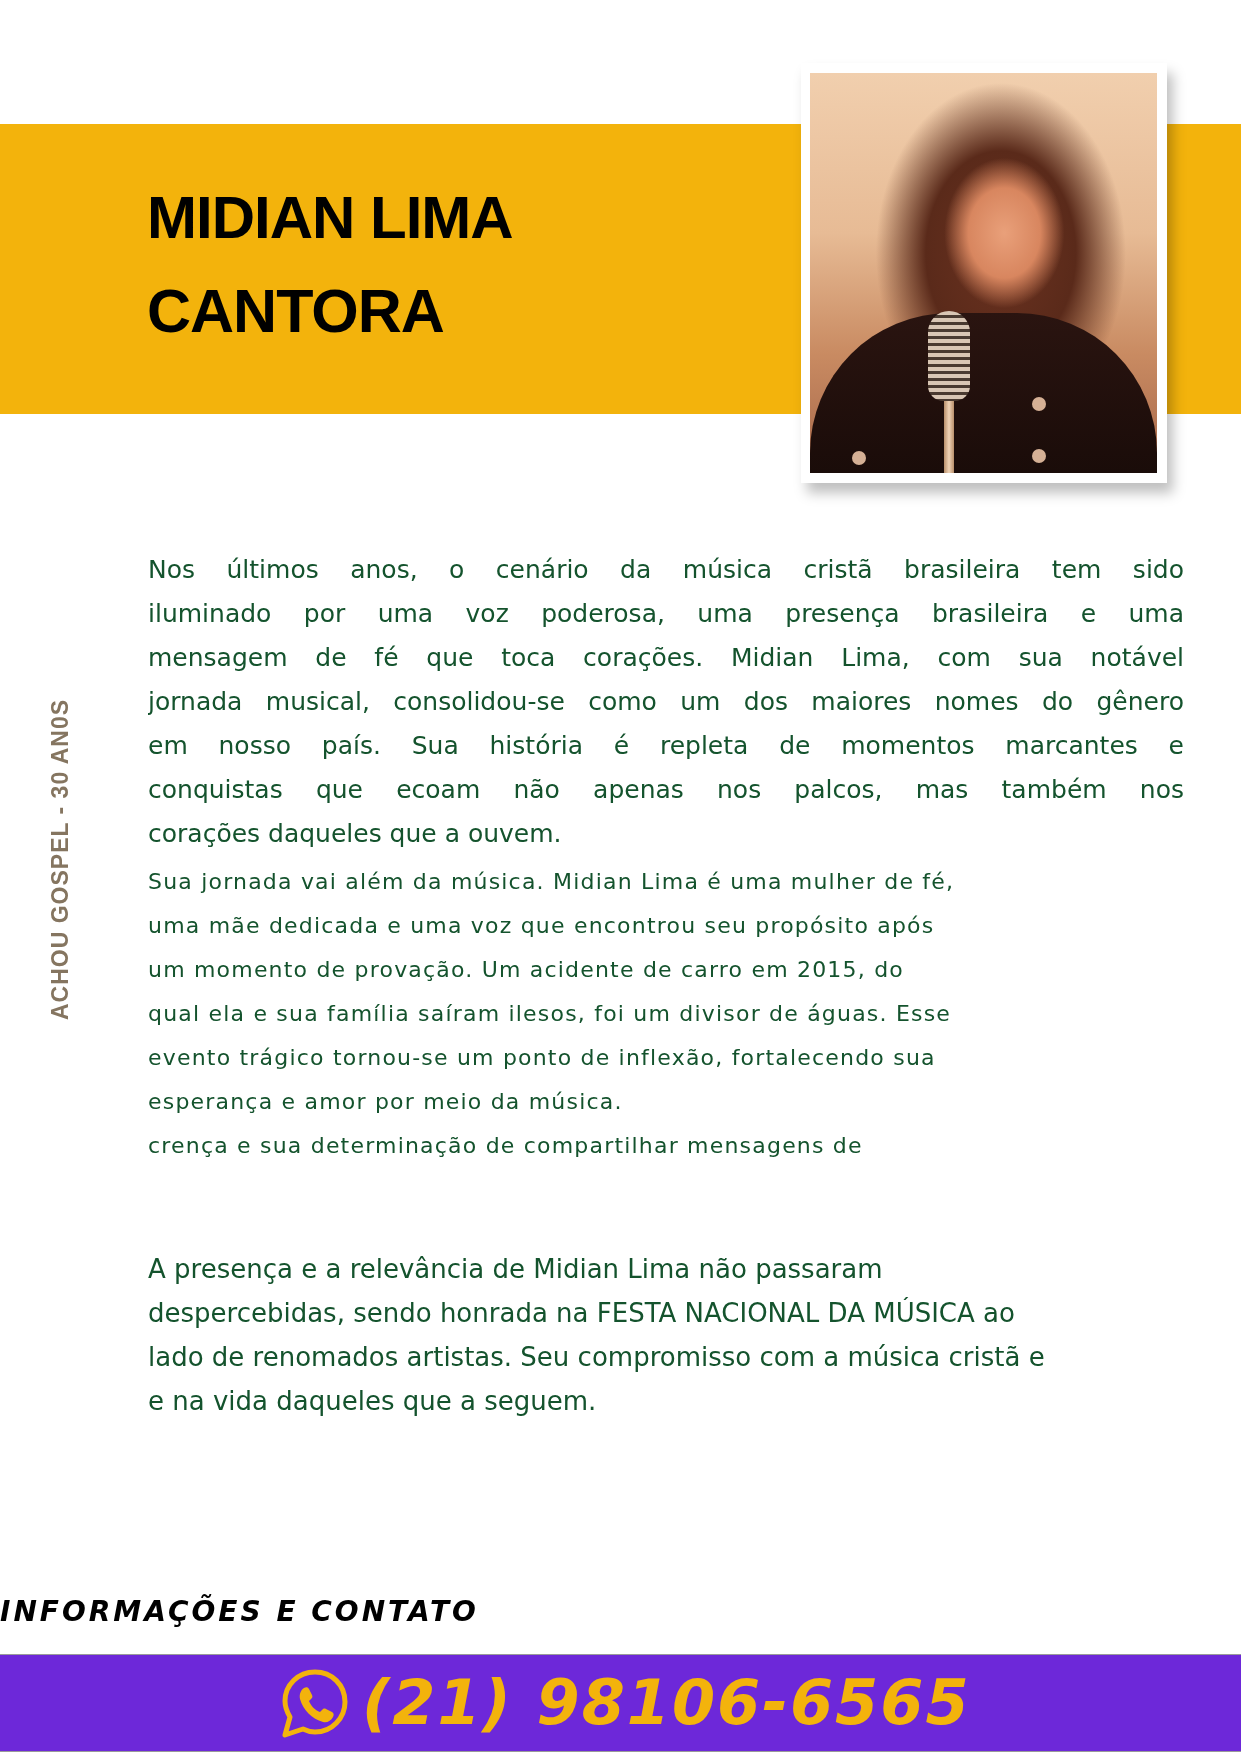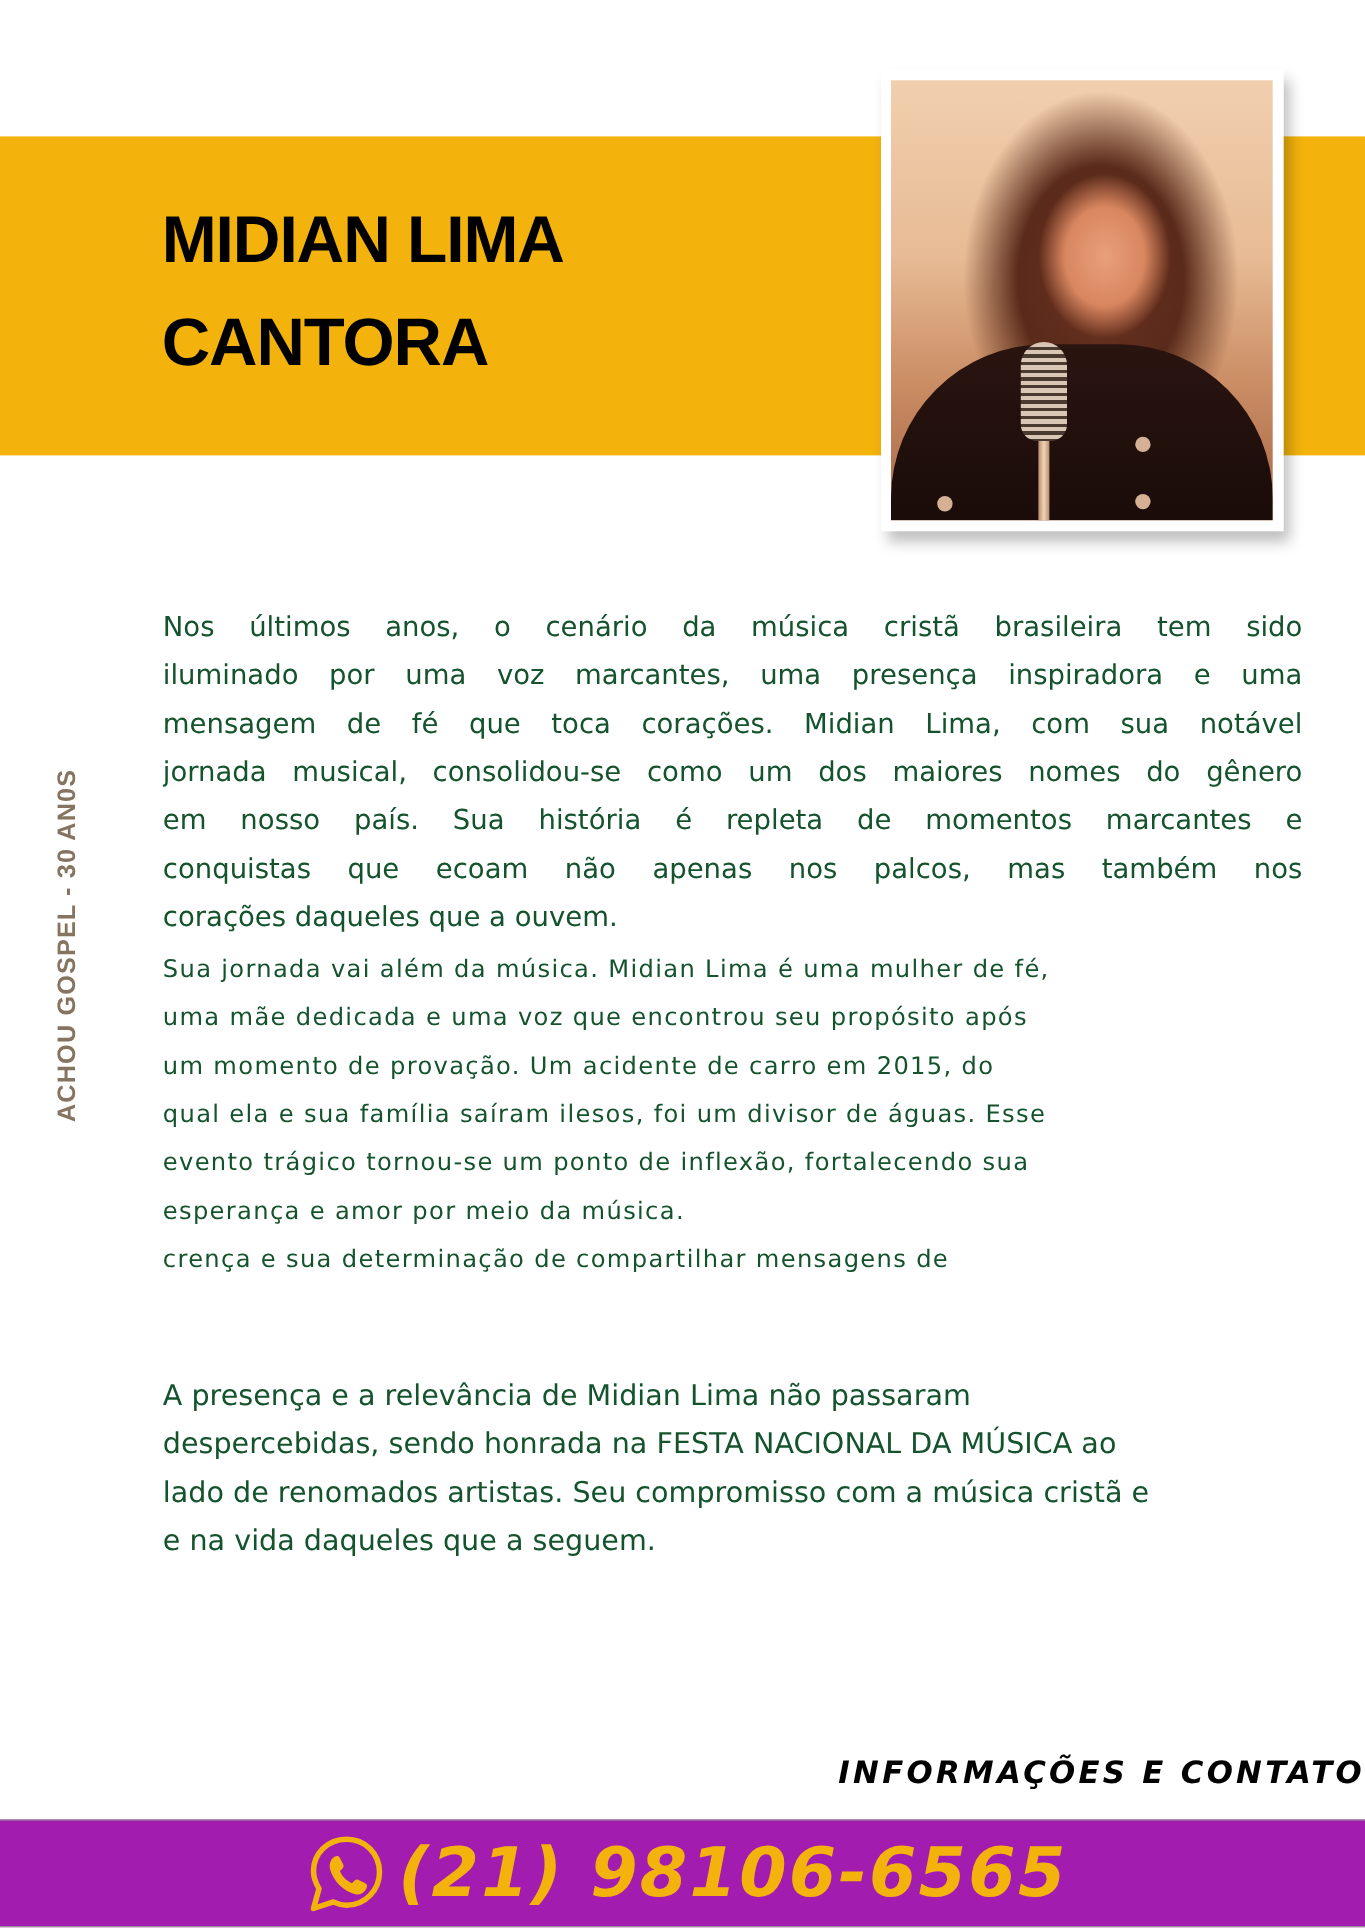--- a/index.html
+++ b/index.html
@@ -146,37 +146,37 @@
     }
     .p1 .line.last { text-align-last: left; }
     .p2 { top: 860px; letter-spacing: 1.2px; font-size: 22px; }
     .p3 { top: 1247px; font-size: 26px; }
 
     .contact-heading {
       position: absolute;
       left: 0;
       width: 1241px;
       top: 1592px;
-      text-align: right;
+      text-align: left;
       font-family: "DejaVu Sans", sans-serif;
       font-weight: 700;
       font-style: italic;
       font-size: 28px;
       letter-spacing: 3px;
       color: #000000;
       line-height: 40px;
     }
 
     .contact-bar {
       position: absolute;
       left: 0;
       top: 1654px;
       width: 1241px;
       height: 98px;
-      background: #a21caf;
+      background: #6d28d9;
       border-top: 1px solid #9a9a9a;
       border-bottom: 1px solid #9a9a9a;
       box-sizing: border-box;
     }
     .wa-icon {
       position: absolute;
       left: 280px;
       top: 13px;
       width: 70px;
       height: 72px;
@@ -212,21 +212,21 @@
     <div class="button-dot" style="left:222px; top:324px;"></div>
     <div class="mic-stand"></div>
     <div class="mic"></div>
   </div>
 </div>
 
 <div class="side-label">ACHOU GOSPEL - 30 AN0S</div>
 
 <div class="para p1">
   <span class="line">Nos últimos anos, o cenário da música cristã brasileira tem sido</span>
-  <span class="line">iluminado por uma voz marcantes, uma presença inspiradora e uma</span>
+  <span class="line">iluminado por uma voz poderosa, uma presença brasileira e uma</span>
   <span class="line">mensagem de fé que toca corações. Midian Lima, com sua notável</span>
   <span class="line">jornada musical, consolidou-se como um dos maiores nomes do gênero</span>
   <span class="line">em nosso país. Sua história é repleta de momentos marcantes e</span>
   <span class="line">conquistas que ecoam não apenas nos palcos, mas também nos</span>
   <span class="line last">corações daqueles que a ouvem.</span>
 </div>
 
 <div class="para p2">
   <span class="line">Sua jornada vai além da música. Midian Lima é uma mulher de fé,</span>
   <span class="line">uma mãe dedicada e uma voz que encontrou seu propósito após</span>

